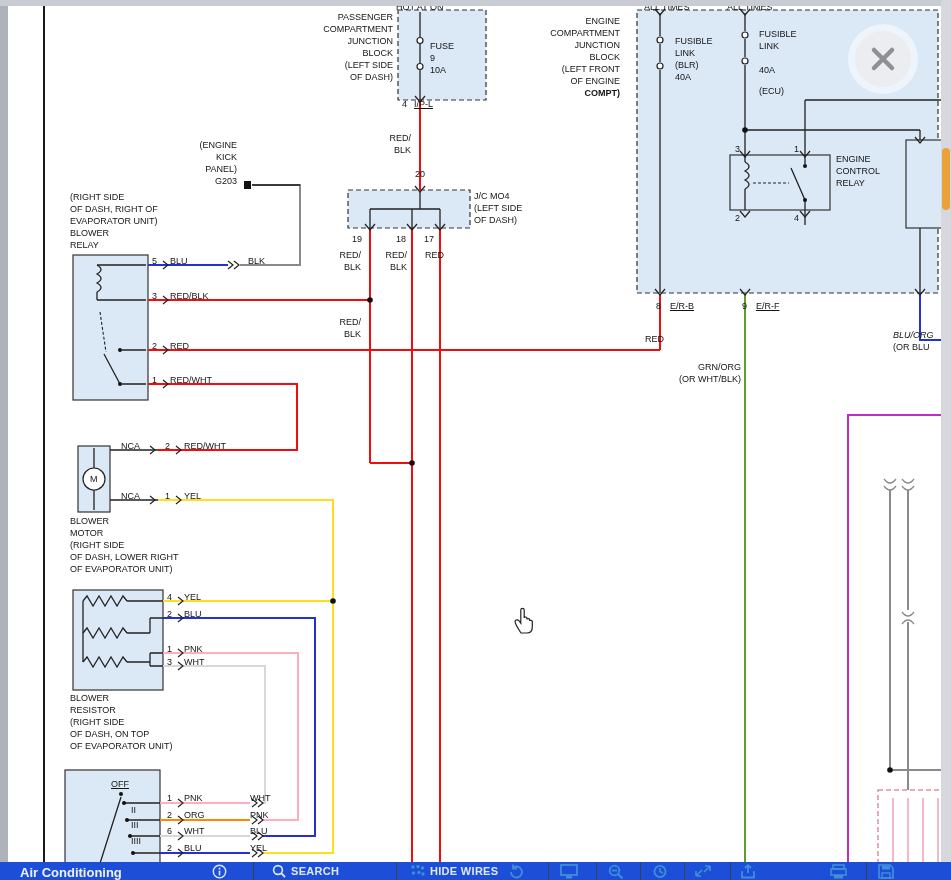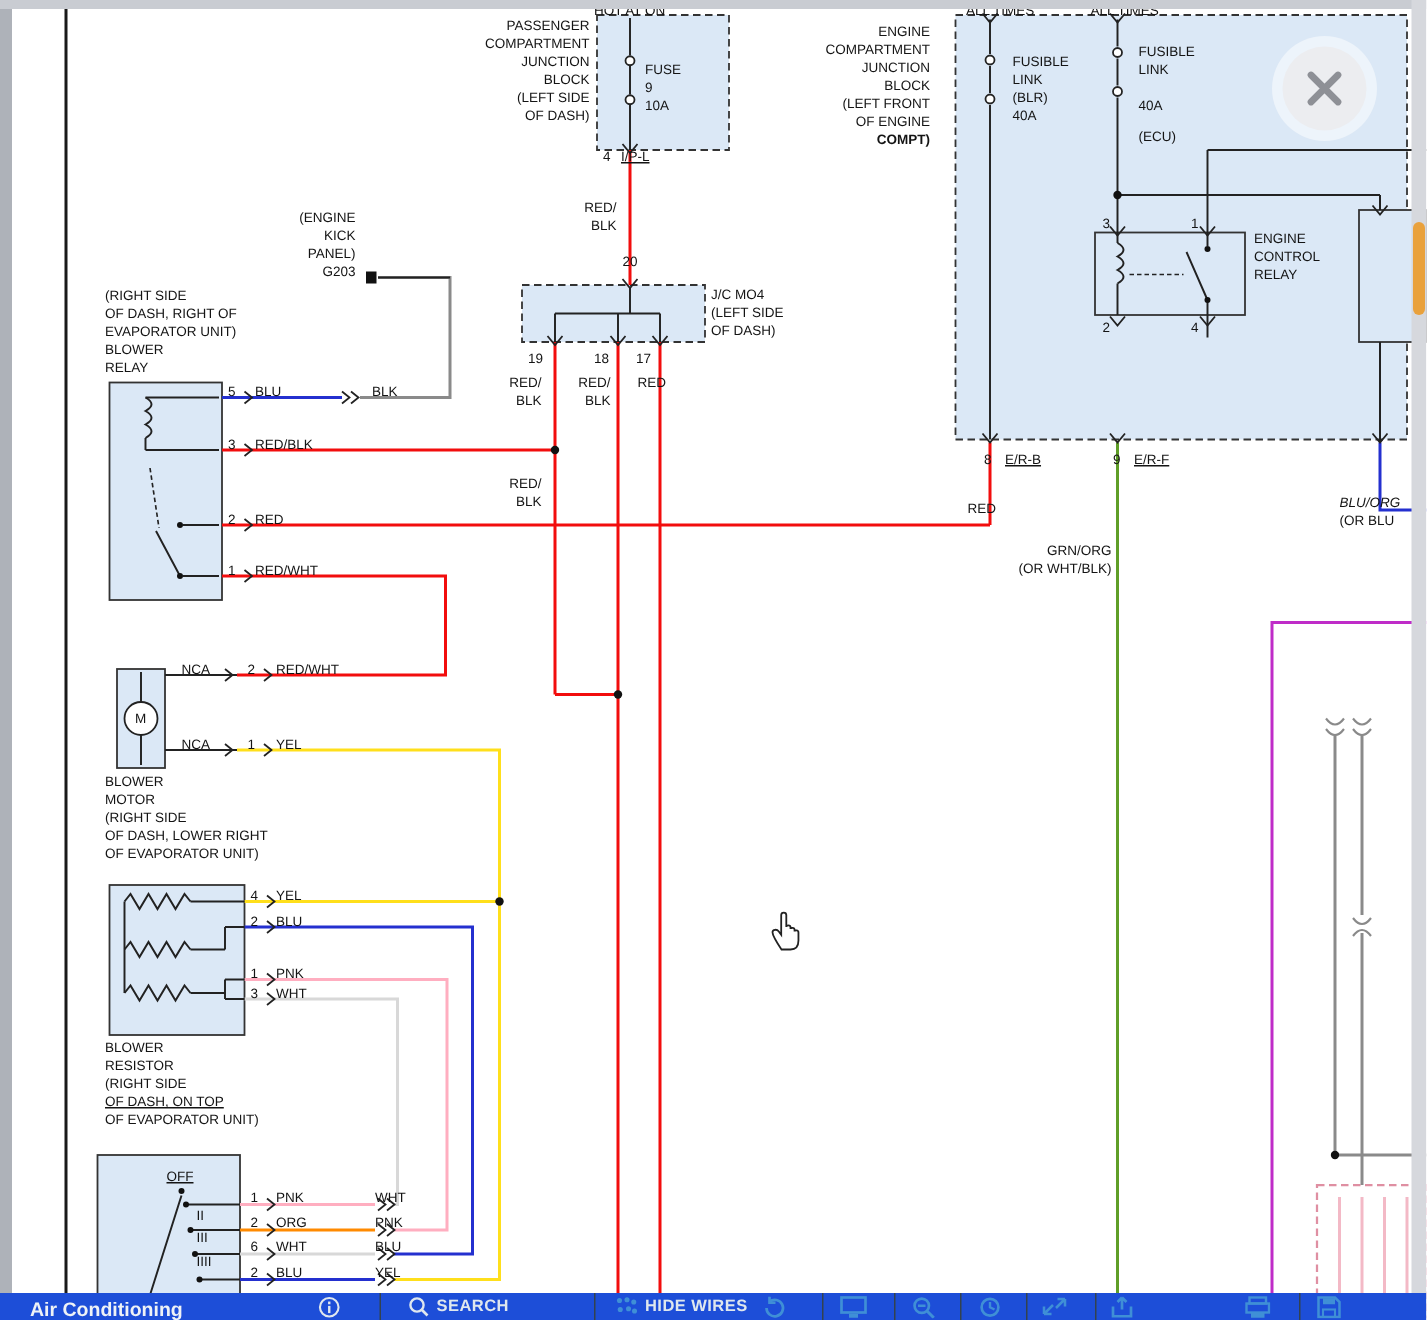--- a/index.html
+++ b/index.html
@@ -176,21 +176,21 @@
       <div class="lbl" style="top: 592px; left: 184px;">YEL</div>
       <div class="lbl" style="top: 609px; left: 167px;">2</div>
       <div class="lbl" style="top: 609px; left: 184px;">BLU</div>
       <div class="lbl" style="top: 644px; left: 167px;">1</div>
       <div class="lbl" style="top: 644px; left: 184px;">PNK</div>
       <div class="lbl" style="top: 657px; left: 167px;">3</div>
       <div class="lbl" style="top: 657px; left: 184px;">WHT</div>
       <div class="lbl" style="top: 693px; left: 70px;">BLOWER</div>
       <div class="lbl" style="top: 705px; left: 70px;">RESISTOR</div>
       <div class="lbl" style="top: 717px; left: 70px;">(RIGHT SIDE</div>
-      <div class="lbl" style="top: 729px; left: 70px; text-decoration: underline;">OF DASH, ON TOP</div>
+      <div class="lbl" style="top: 729px; left: 70px;">OF DASH, ON TOP</div>
       <div class="lbl" style="top: 741px; left: 70px;">OF EVAPORATOR UNIT)</div>
       <div class="lbl" style="top: 779px; left: 111px; text-decoration: underline;">OFF</div>
       <div class="lbl" style="top: 805px; left: 131px;">II</div>
       <div class="lbl" style="top: 820px; left: 131px;">III</div>
       <div class="lbl" style="top: 836px; left: 131px;">IIII</div>
       <div class="lbl" style="top: 793px; left: 167px;">1</div>
       <div class="lbl" style="top: 793px; left: 184px;">PNK</div>
       <div class="lbl" style="top: 793px; left: 250px;">WHT</div>
       <div class="lbl" style="top: 810px; left: 167px;">2</div>
       <div class="lbl" style="top: 810px; left: 184px;">ORG</div>

